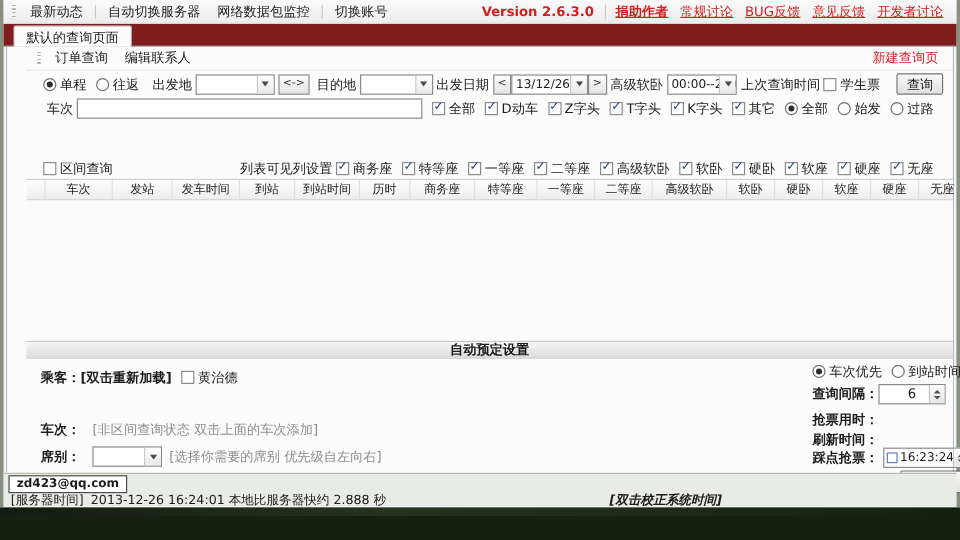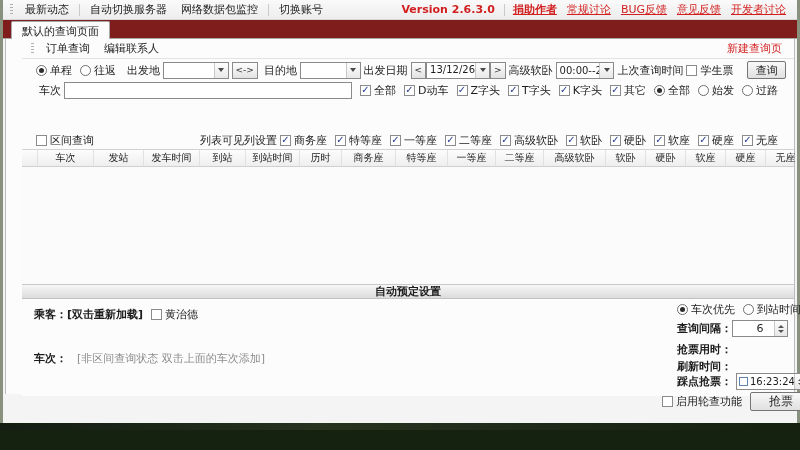--- a/index.html
+++ b/index.html
@@ -293,20 +293,30 @@
           <span class="opt">
               <span class="cb"></span>
               <span>黄治德</span>
             </span>
         </div>
         <div class="abs" style="left:12px; top:52px">
           <span class="b">车次：</span>
           <span style="width:10px"></span>
           <span class="hint">[非区间查询状态 双击上面的车次添加]</span>
         </div>
+        <div class="abs" style="left:12px; top:73px">
+          <span class="b">席别：</span>
+          <span style="width:10px"></span>
+          <span class="combo" style="width:58px">
+              <span class="val"></span>
+              <span class="carr"></span>
+            </span>
+          <span style="width:6px"></span>
+          <span class="hint">[选择你需要的席别 优先级自左向右]</span>
+        </div>
 
         <div class="abs" style="left:655px; top:3px">
           <span class="opt">
               <span class="radio on"></span>
               <span>车次优先</span>
             </span>
           <span class="opt">
               <span class="radio"></span>
               <span>到站时间</span>
             </span>
@@ -342,16 +352,24 @@
         <div class="abs" style="left:640px; top:93px">
           <span class="opt">
               <span class="cb"></span>
               <span>启用轮查功能</span>
             </span>
           <span class="btn grab">抢票</span>
         </div>
       </div>
     </div>
 
+    <div class="statusbar">
+      <span class="acct">zd423@qq.com</span>
+      <span class="stime">
+        <span>[服务器时间]</span>
+        <span>2013-12-26 16:24:01 本地比服务器快约 2.888 秒</span>
+      </span>
+      <span class="fix">[双击校正系统时间]</span>
+    </div>
   </div>
 
   <div class="desktop"></div>
 </div>
 
 </body></html>

